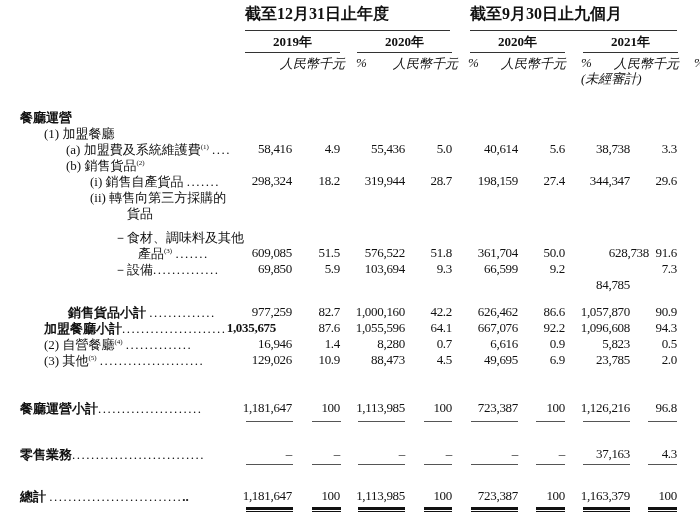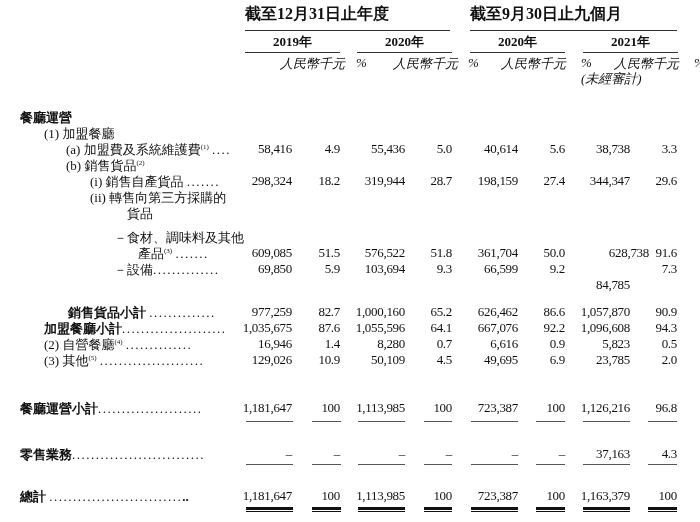--- a/index.html
+++ b/index.html
@@ -96,44 +96,44 @@
     <div class="abs num" style="left: 300px; top: 261px; width: 40px;">5.9</div>
     <div class="abs num" style="left: 340px; top: 261px; width: 65px;">103,694</div>
     <div class="abs num" style="left: 412px; top: 261px; width: 40px;">9.3</div>
     <div class="abs num" style="left: 450px; top: 261px; width: 68px;">66,599</div>
     <div class="abs num" style="left: 525px; top: 261px; width: 40px;">9.2</div>
     <div class="abs num" style="left: 560px; top: 261px; width: 70px; margin-top: 16px;">84,785</div>
     <div class="abs num" style="left: 637px; top: 261px; width: 40px;">7.3</div>
     <div class="abs num" style="left: 232px; top: 304px; width: 60px;">977,259</div>
     <div class="abs num" style="left: 300px; top: 304px; width: 40px;">82.7</div>
     <div class="abs num" style="left: 340px; top: 304px; width: 65px;">1,000,160</div>
-    <div class="abs num" style="left: 412px; top: 304px; width: 40px;">65.2</div>
+    <div class="abs num" style="left: 412px; top: 304px; width: 40px;">42.2</div>
     <div class="abs num" style="left: 450px; top: 304px; width: 68px;">626,462</div>
     <div class="abs num" style="left: 525px; top: 304px; width: 40px;">86.6</div>
     <div class="abs num" style="left: 560px; top: 304px; width: 70px;">1,057,870</div>
     <div class="abs num" style="left: 637px; top: 304px; width: 40px;">90.9</div>
-    <div class="abs num" style="left: 232px; top: 320px; width: 60px;">1,035,675</div>
+    <div class="abs num" style="left: 216px; top: 320px; width: 60px; font-weight: bold;">1,035,675</div>
     <div class="abs num" style="left: 300px; top: 320px; width: 40px;">87.6</div>
     <div class="abs num" style="left: 340px; top: 320px; width: 65px;">1,055,596</div>
     <div class="abs num" style="left: 412px; top: 320px; width: 40px;">64.1</div>
     <div class="abs num" style="left: 450px; top: 320px; width: 68px;">667,076</div>
     <div class="abs num" style="left: 525px; top: 320px; width: 40px;">92.2</div>
     <div class="abs num" style="left: 560px; top: 320px; width: 70px;">1,096,608</div>
     <div class="abs num" style="left: 637px; top: 320px; width: 40px;">94.3</div>
     <div class="abs num" style="left: 232px; top: 336px; width: 60px;">16,946</div>
     <div class="abs num" style="left: 300px; top: 336px; width: 40px;">1.4</div>
     <div class="abs num" style="left: 340px; top: 336px; width: 65px;">8,280</div>
     <div class="abs num" style="left: 412px; top: 336px; width: 40px;">0.7</div>
     <div class="abs num" style="left: 450px; top: 336px; width: 68px;">6,616</div>
     <div class="abs num" style="left: 525px; top: 336px; width: 40px;">0.9</div>
     <div class="abs num" style="left: 560px; top: 336px; width: 70px;">5,823</div>
     <div class="abs num" style="left: 637px; top: 336px; width: 40px;">0.5</div>
     <div class="abs num" style="left: 232px; top: 352px; width: 60px;">129,026</div>
     <div class="abs num" style="left: 300px; top: 352px; width: 40px;">10.9</div>
-    <div class="abs num" style="left: 340px; top: 352px; width: 65px;">50,109</div>
+    <div class="abs num" style="left: 340px; top: 352px; width: 65px;">88,473</div>
     <div class="abs num" style="left: 412px; top: 352px; width: 40px;">4.5</div>
     <div class="abs num" style="left: 450px; top: 352px; width: 68px;">49,695</div>
     <div class="abs num" style="left: 525px; top: 352px; width: 40px;">6.9</div>
     <div class="abs num" style="left: 560px; top: 352px; width: 70px;">23,785</div>
     <div class="abs num" style="left: 637px; top: 352px; width: 40px;">2.0</div>
     <div class="abs num" style="left: 232px; top: 400px; width: 60px;">1,181,647</div>
     <div class="abs num" style="left: 300px; top: 400px; width: 40px;">100</div>
     <div class="abs num" style="left: 340px; top: 400px; width: 65px;">1,113,985</div>
     <div class="abs num" style="left: 412px; top: 400px; width: 40px;">100</div>
     <div class="abs num" style="left: 450px; top: 400px; width: 68px;">723,387</div>

